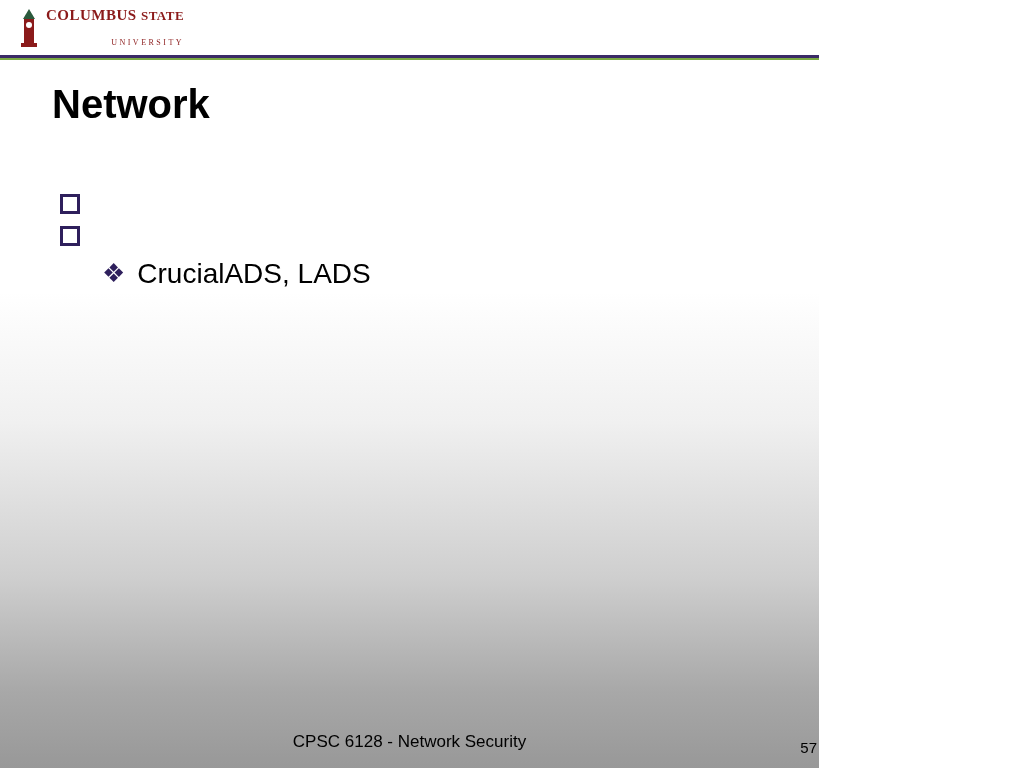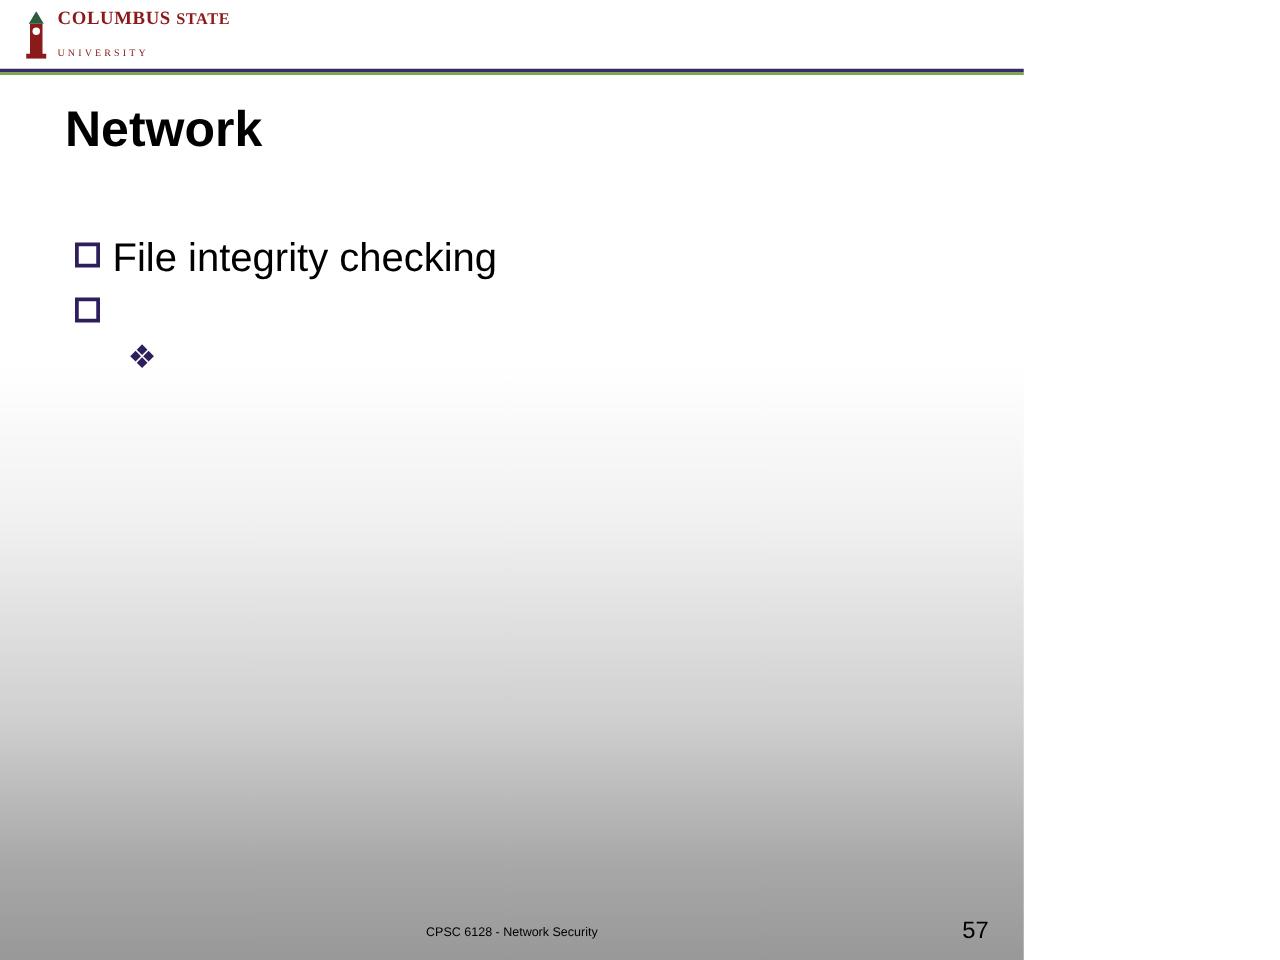--- a/index.html
+++ b/index.html
@@ -7,33 +7,33 @@
     .slide {
       width: 819px; height: 768px; position: relative;
       background: linear-gradient(to bottom, #ffffff 0%, #ffffff 38%, #f0f0f0 55%, #cfcfcf 75%, #a8a8a8 90%, #989898 100%);
     }
     .header-area { position: absolute; top: 0; left: 0; right: 0; height: 55px; background: #ffffff; }
     .logo-wrap { position: absolute; top: 8px; left: 18px; display: flex; align-items: center; gap: 6px; }
     .logo-tower { width: 22px; height: 38px; position: relative; }
     .logo-text-block { line-height: 1; }
     .logo-line1 { font-family: Georgia, "Times New Roman", serif; font-size: 15px; letter-spacing: 0.5px; color: #8B1A1A; font-weight: 600; }
     .logo-line1 .small { font-size: 13px; }
-    .logo-line2 { font-family: Georgia, serif; font-size: 8px; letter-spacing: 2.5px; color: #8B1A1A; text-align: left; margin-top: 16px; }
+    .logo-line2 { font-family: Georgia, serif; font-size: 8px; letter-spacing: 2.5px; color: #8B1A1A; text-align: right; margin-top: 16px; }
     .divider-purple { position: absolute; top: 55px; left: 0; right: 0; height: 3px; background: #3a2a66; }
     .divider-green  { position: absolute; top: 58px; left: 0; right: 0; height: 2px; background: #7aa843; }
     .title { position: absolute; top: 82px; left: 52px; font-size: 40px; font-weight: bold; color: #000; }
     .content { position: absolute; top: 186px; left: 60px; right: 40px; }
     .bullet-row { display: flex; align-items: flex-start; margin-bottom: 4px; }
     .square-bullet { flex: 0 0 auto; width: 20px; height: 20px; border: 3px solid #2e1f5c; margin-top: 8px; margin-right: 10px; }
     .bullet-text { font-size: 32px; color: #000; line-height: 1.25; }
     .sub-row { display: flex; align-items: flex-start; margin-left: 42px; margin-top: 10px; }
     .diamond-bullet { flex: 0 0 auto; color: #2e1f5c; font-size: 26px; line-height: 1; margin-top: 4px; margin-right: 12px; }
     .sub-text { font-size: 28px; color: #000; line-height: 1.25; }
-    .footer-course { position: absolute; bottom: 16px; left: 0; right: 0; text-align: center; font-size: 10px; color: #000; }
-    .footer-page { position: absolute; bottom: 12px; right: 28px; font-size: 19px; color: #000; }
+    .footer-course { position: absolute; bottom: 16px; left: 0; right: 0; text-align: center; font-size: 17px; color: #000; }
+    .footer-page { position: absolute; bottom: 12px; right: 2px; font-size: 15px; color: #000; }
   </style>
 </head>
 <body>
 
 <div class="slide">
 
   <div class="header-area">
     <div class="logo-wrap">
       <div class="logo-tower">
         <svg width="22" height="38" viewBox="0 0 22 38">
@@ -53,26 +53,26 @@
   </div>
 
   <div class="divider-purple"></div>
   <div class="divider-green"></div>
 
   <div class="title">Network</div>
 
   <div class="content">
     <div class="bullet-row">
       <div class="square-bullet"></div>
-      <div class="bullet-text">File integrity checking</div>
     </div>
     <div class="bullet-row">
       <div class="square-bullet"></div>
     </div>
     <div class="sub-row">
       <div class="diamond-bullet">❖</div>
+      <div class="sub-text">CrucialADS, LADS</div>
     </div>
   </div>
 
   <div class="footer-course">CPSC 6128 - Network Security</div>
   <div class="footer-page">57</div>
 
 </div>
 
 </body></html>

